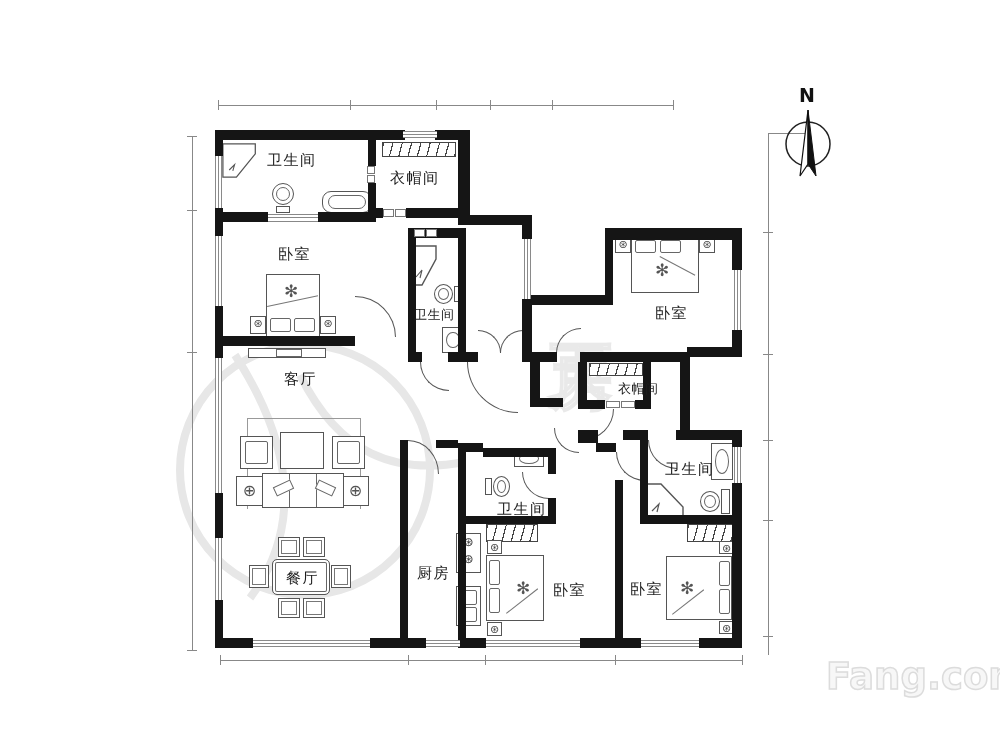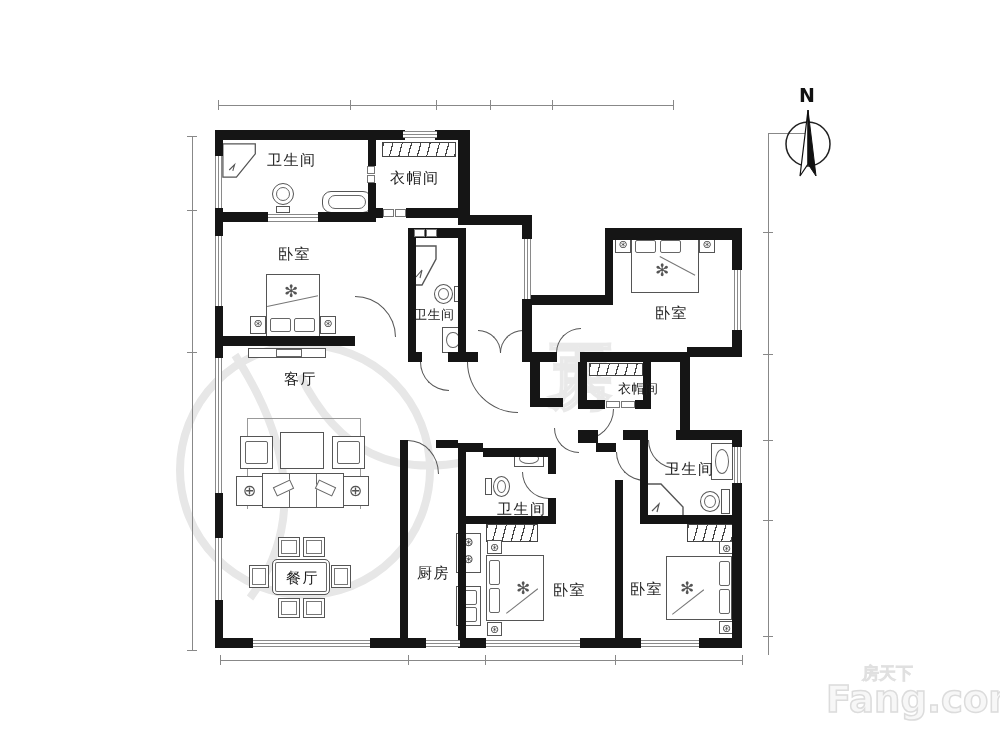--- a/index.html
+++ b/index.html
@@ -331,17 +331,16 @@
   <div class="rlabel" style="left:284px;top:370px">客厅</div>
   <div class="rlabel" style="left:618px;top:380px;font-size:13px;letter-spacing:0.5px">衣帽间</div>
   <div class="rlabel" style="left:665px;top:460px">卫生间</div>
   <div class="rlabel" style="left:497px;top:500px">卫生间</div>
   <div class="rlabel" style="left:286px;top:569px">餐厅</div>
   <div class="rlabel" style="left:417px;top:564px">厨房</div>
   <div class="rlabel" style="left:553px;top:581px">卧室</div>
   <div class="rlabel" style="left:630px;top:580px">卧室</div>
 
   <div id="wm-corner">
-    <div class="cn">房天下</div>
     <div class="en">Fang.com</div>
   </div>
 
 </div>
 
 </body></html>

